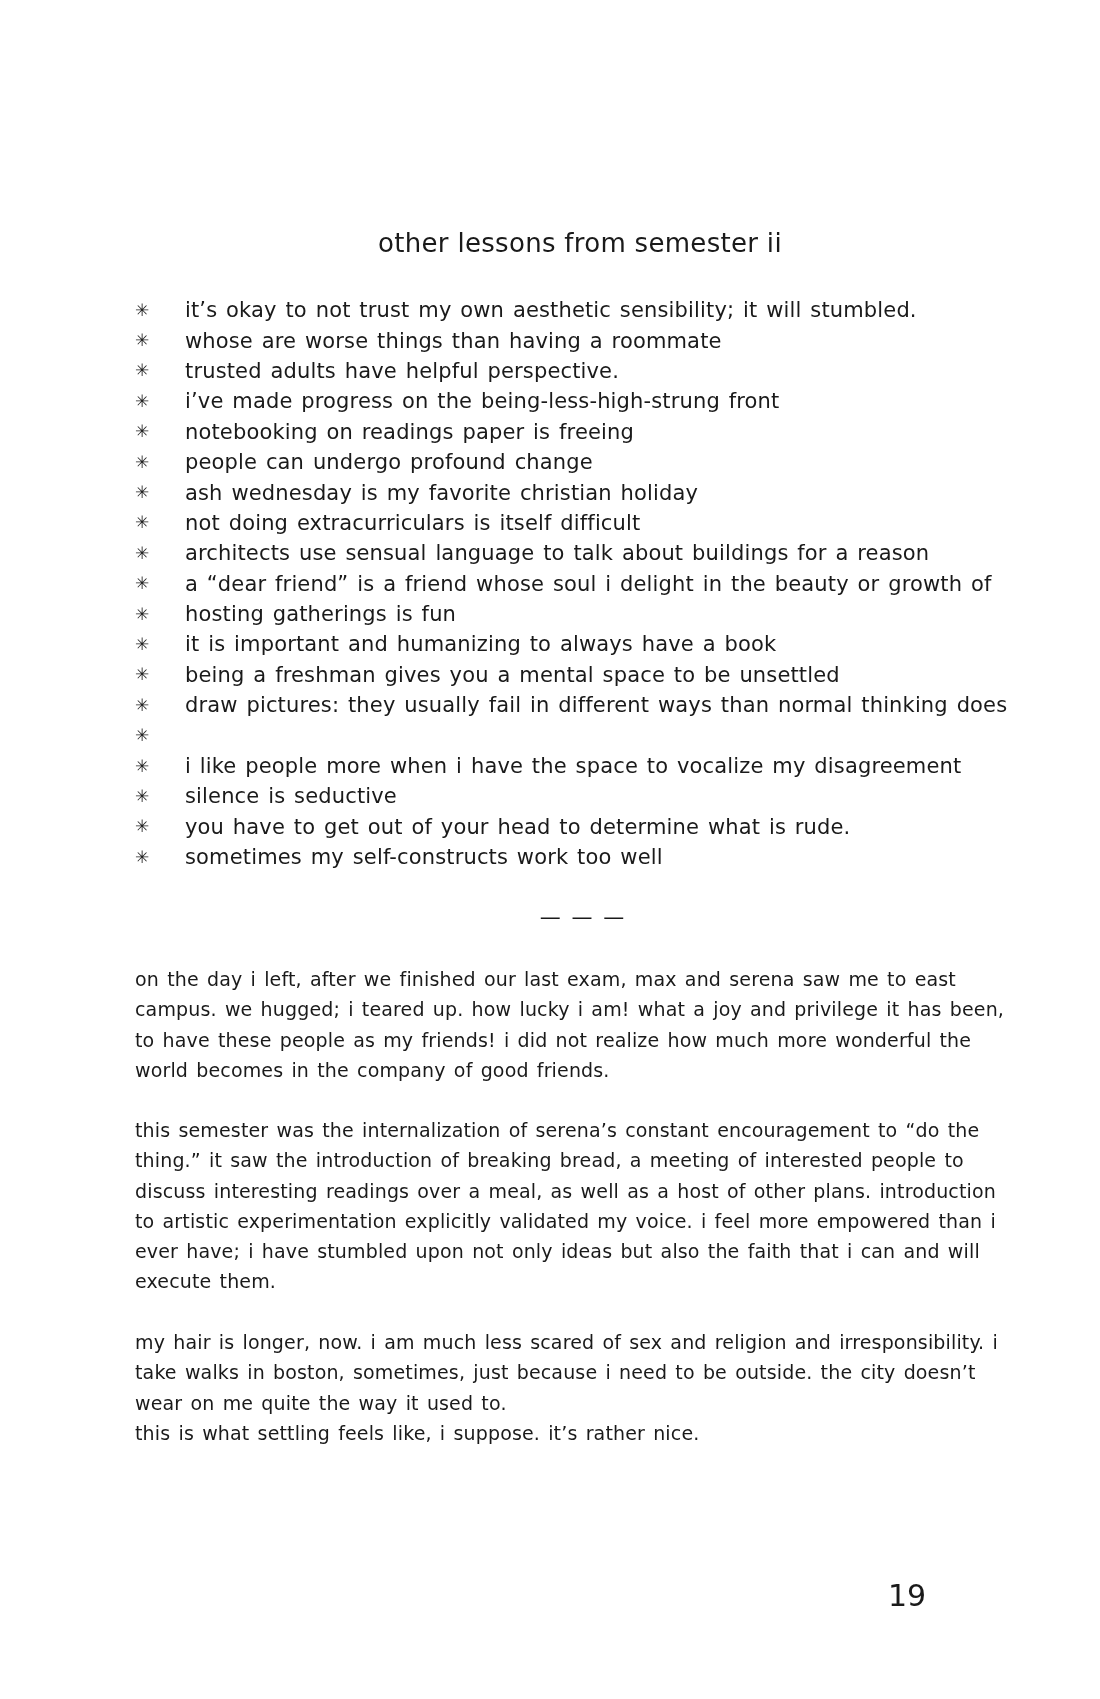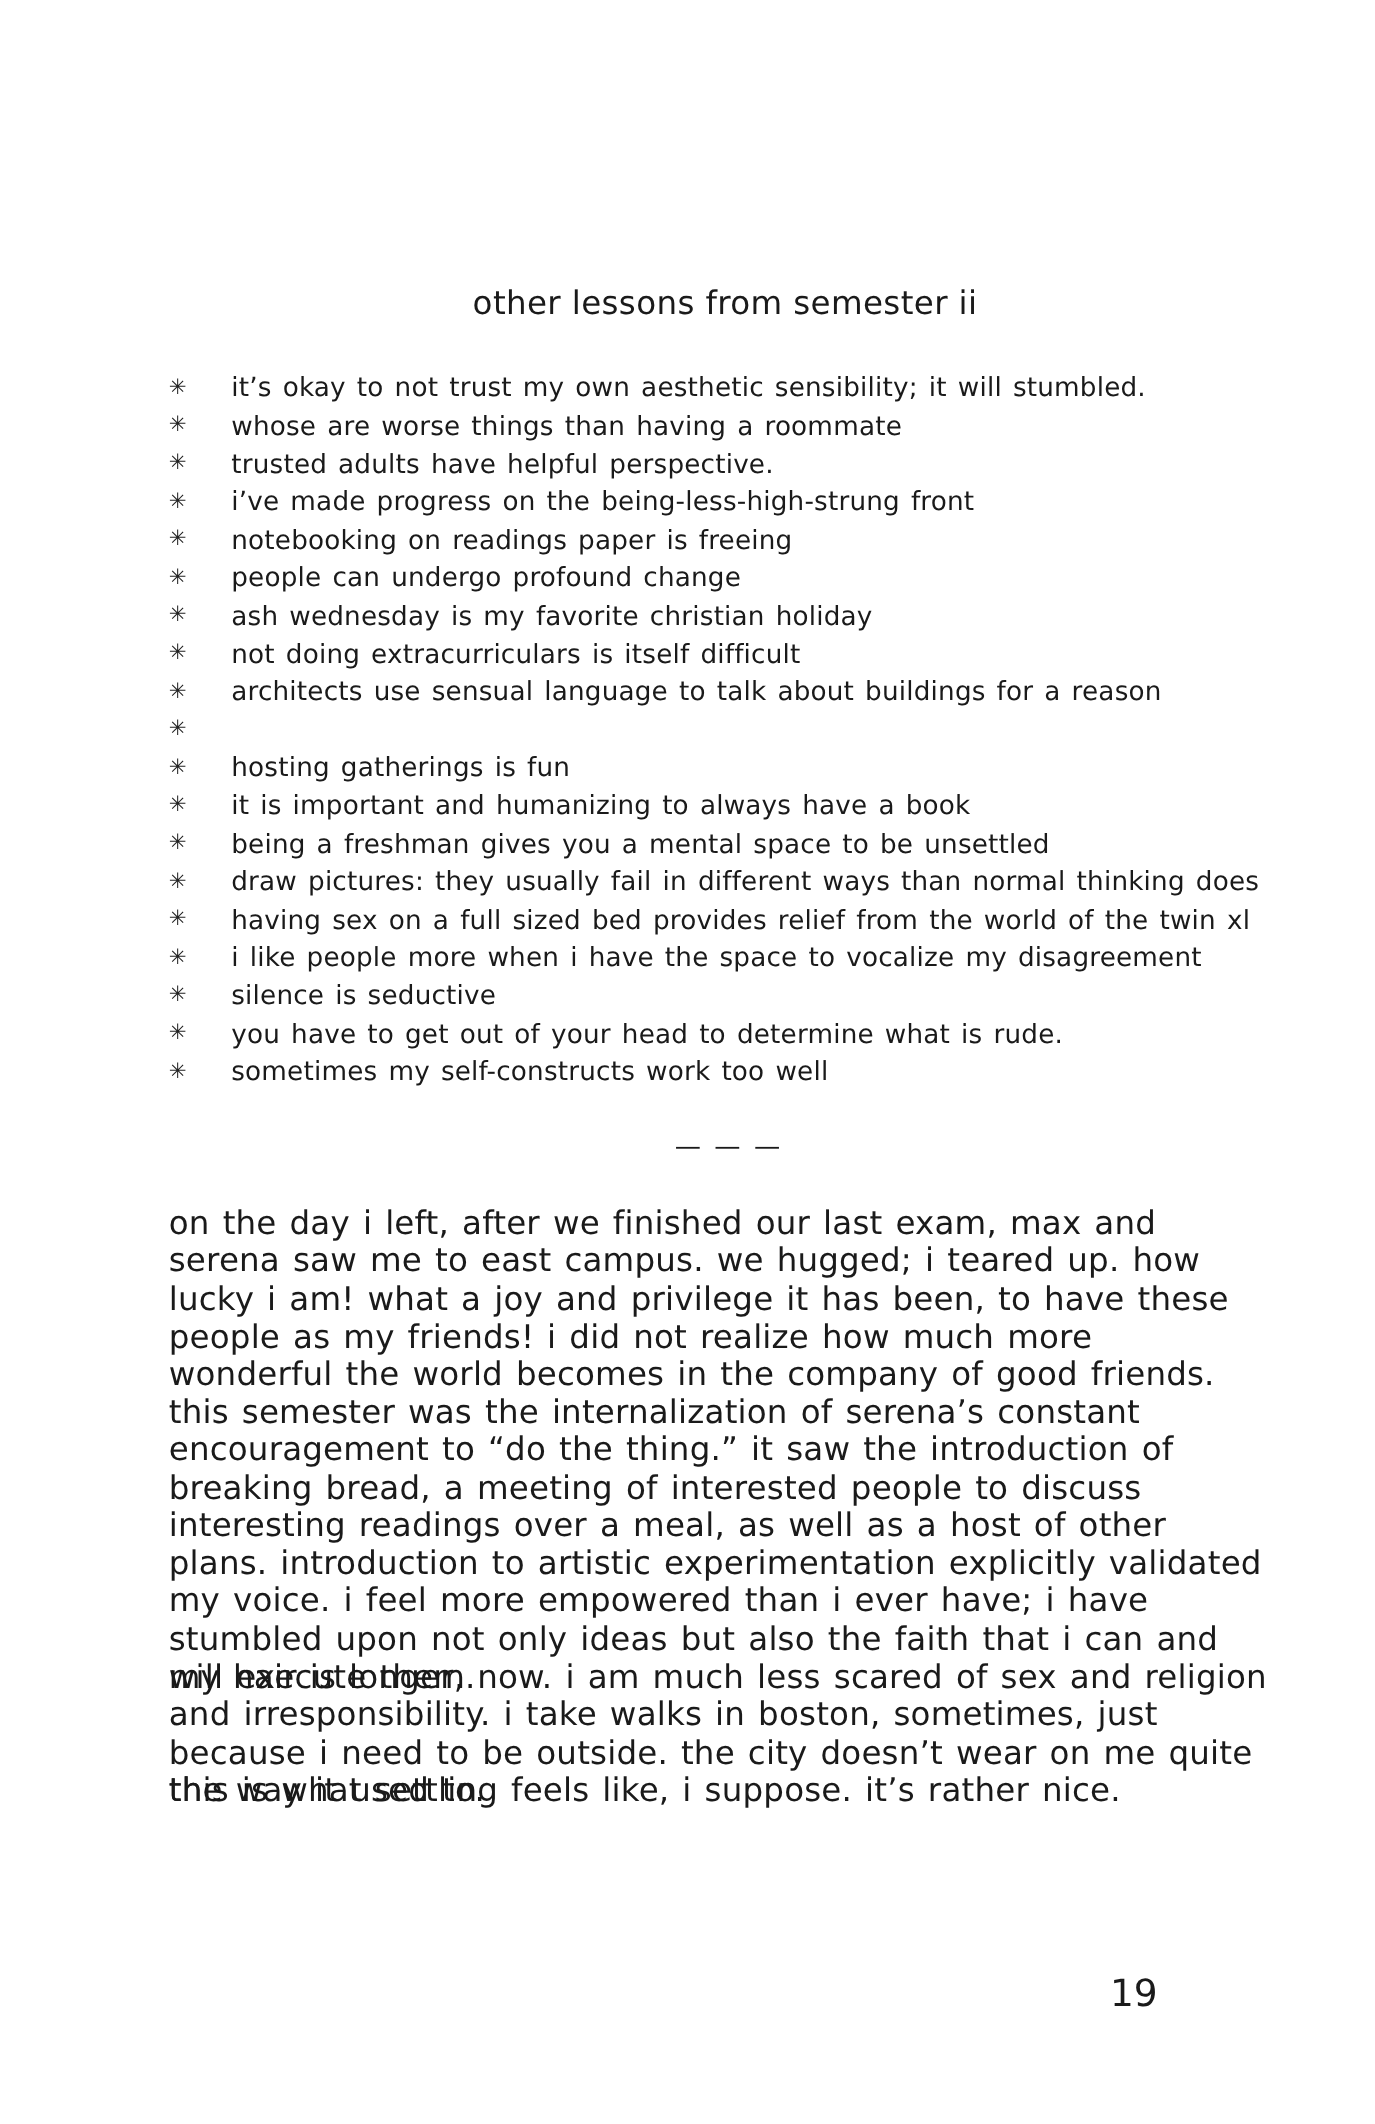--- a/index.html
+++ b/index.html
@@ -53,21 +53,21 @@
     width: 1100px;
     text-align: center;
     font-size: 21px;
     margin-left: 33px;
     letter-spacing: 2px;
   }
   .prose {
     position: absolute;
     left: 135px;
     width: 880px;
-    font-size: 26px;
+    font-size: 19px;
     line-height: 30.3px;
     margin: 0;
     letter-spacing: 0.15px;
     word-spacing: 2px;
   }
   .p1 { top: 964px; }
   .p2 { top: 1115px; }
   .p3 { top: 1327px; }
   .p4 { top: 1418px; }
   .page-number {
@@ -114,40 +114,40 @@
     <li class="lesson">
       <span class="bullet">✳</span>
       <span class="lesson-text">not doing extracurriculars is itself difficult</span>
     </li>
     <li class="lesson">
       <span class="bullet">✳</span>
       <span class="lesson-text">architects use sensual language to talk about buildings for a reason</span>
     </li>
     <li class="lesson">
       <span class="bullet">✳</span>
+      <span class="lesson-text">a “dear friend” is a friend whose soul i delight in the beauty or growth of</span>
     </li>
     <li class="lesson">
       <span class="bullet">✳</span>
       <span class="lesson-text">hosting gatherings is fun</span>
     </li>
     <li class="lesson">
       <span class="bullet">✳</span>
       <span class="lesson-text">it is important and humanizing to always have a book</span>
     </li>
     <li class="lesson">
       <span class="bullet">✳</span>
       <span class="lesson-text">being a freshman gives you a mental space to be unsettled</span>
     </li>
     <li class="lesson">
       <span class="bullet">✳</span>
       <span class="lesson-text">draw pictures: they usually fail in different ways than normal thinking does</span>
     </li>
     <li class="lesson">
       <span class="bullet">✳</span>
-      <span class="lesson-text">having sex on a full sized bed provides relief from the world of the twin xl</span>
     </li>
     <li class="lesson">
       <span class="bullet">✳</span>
       <span class="lesson-text">i like people more when i have the space to vocalize my disagreement</span>
     </li>
     <li class="lesson">
       <span class="bullet">✳</span>
       <span class="lesson-text">silence is seductive</span>
     </li>
     <li class="lesson">

